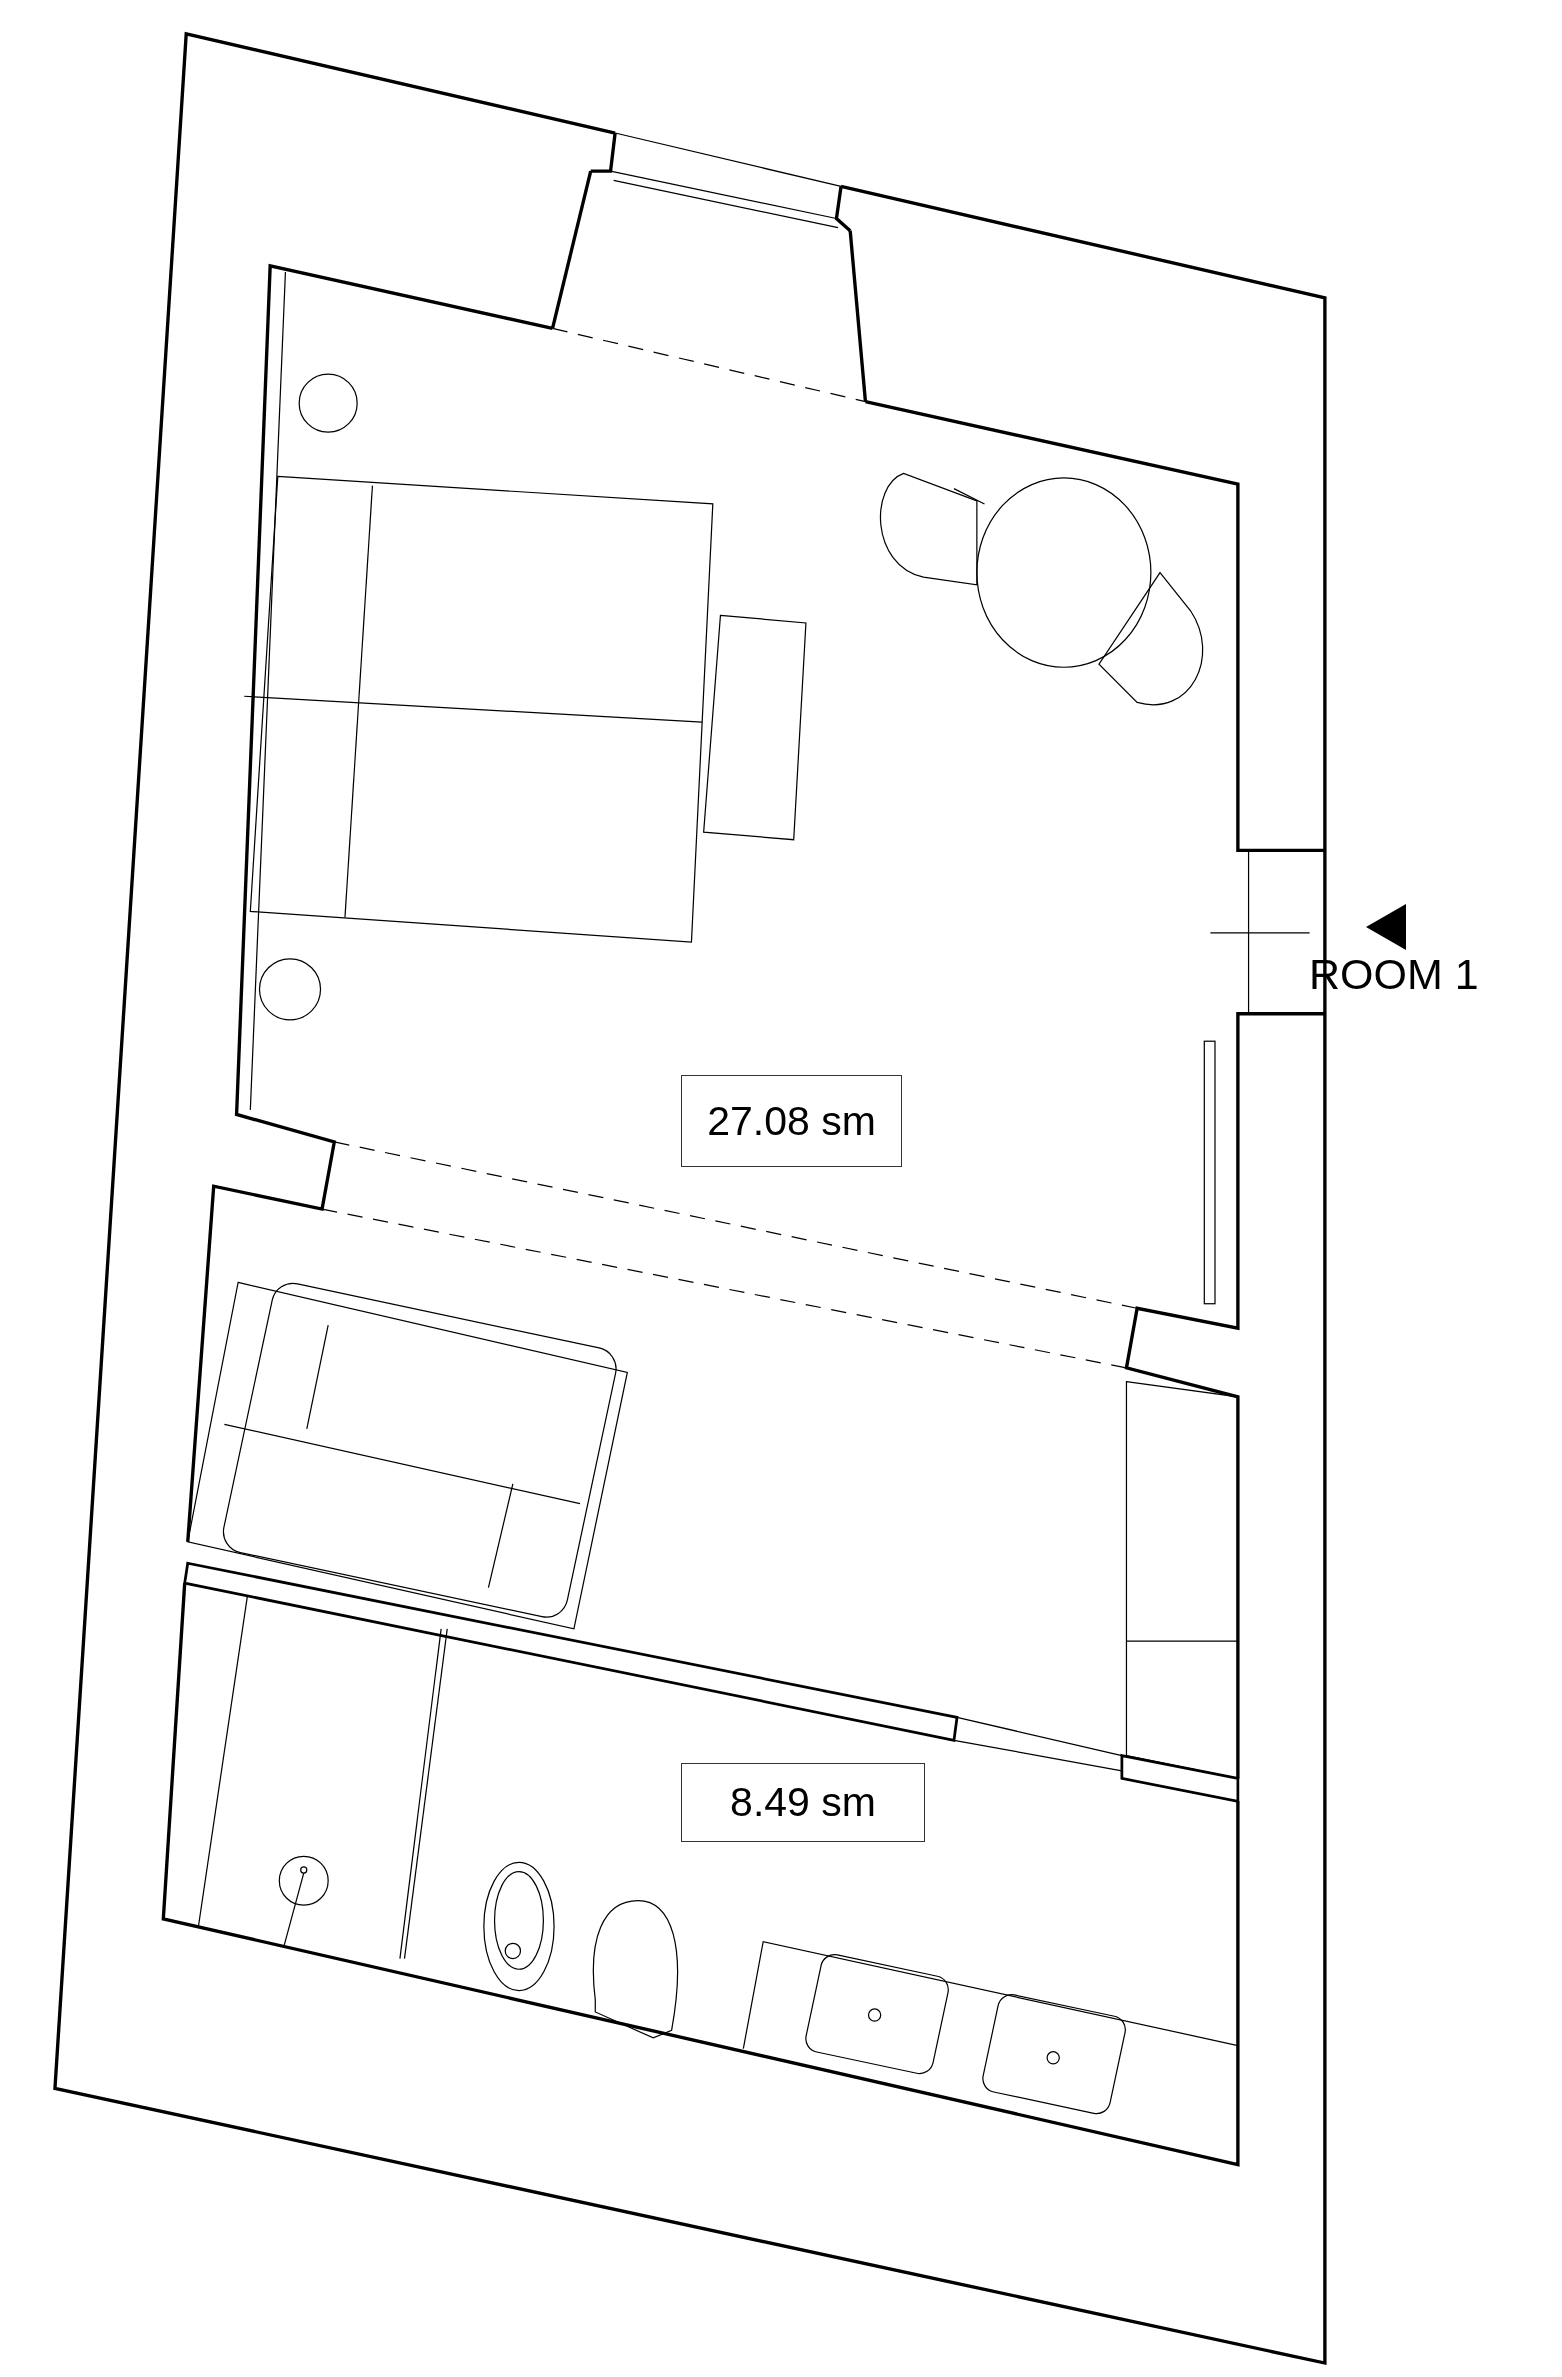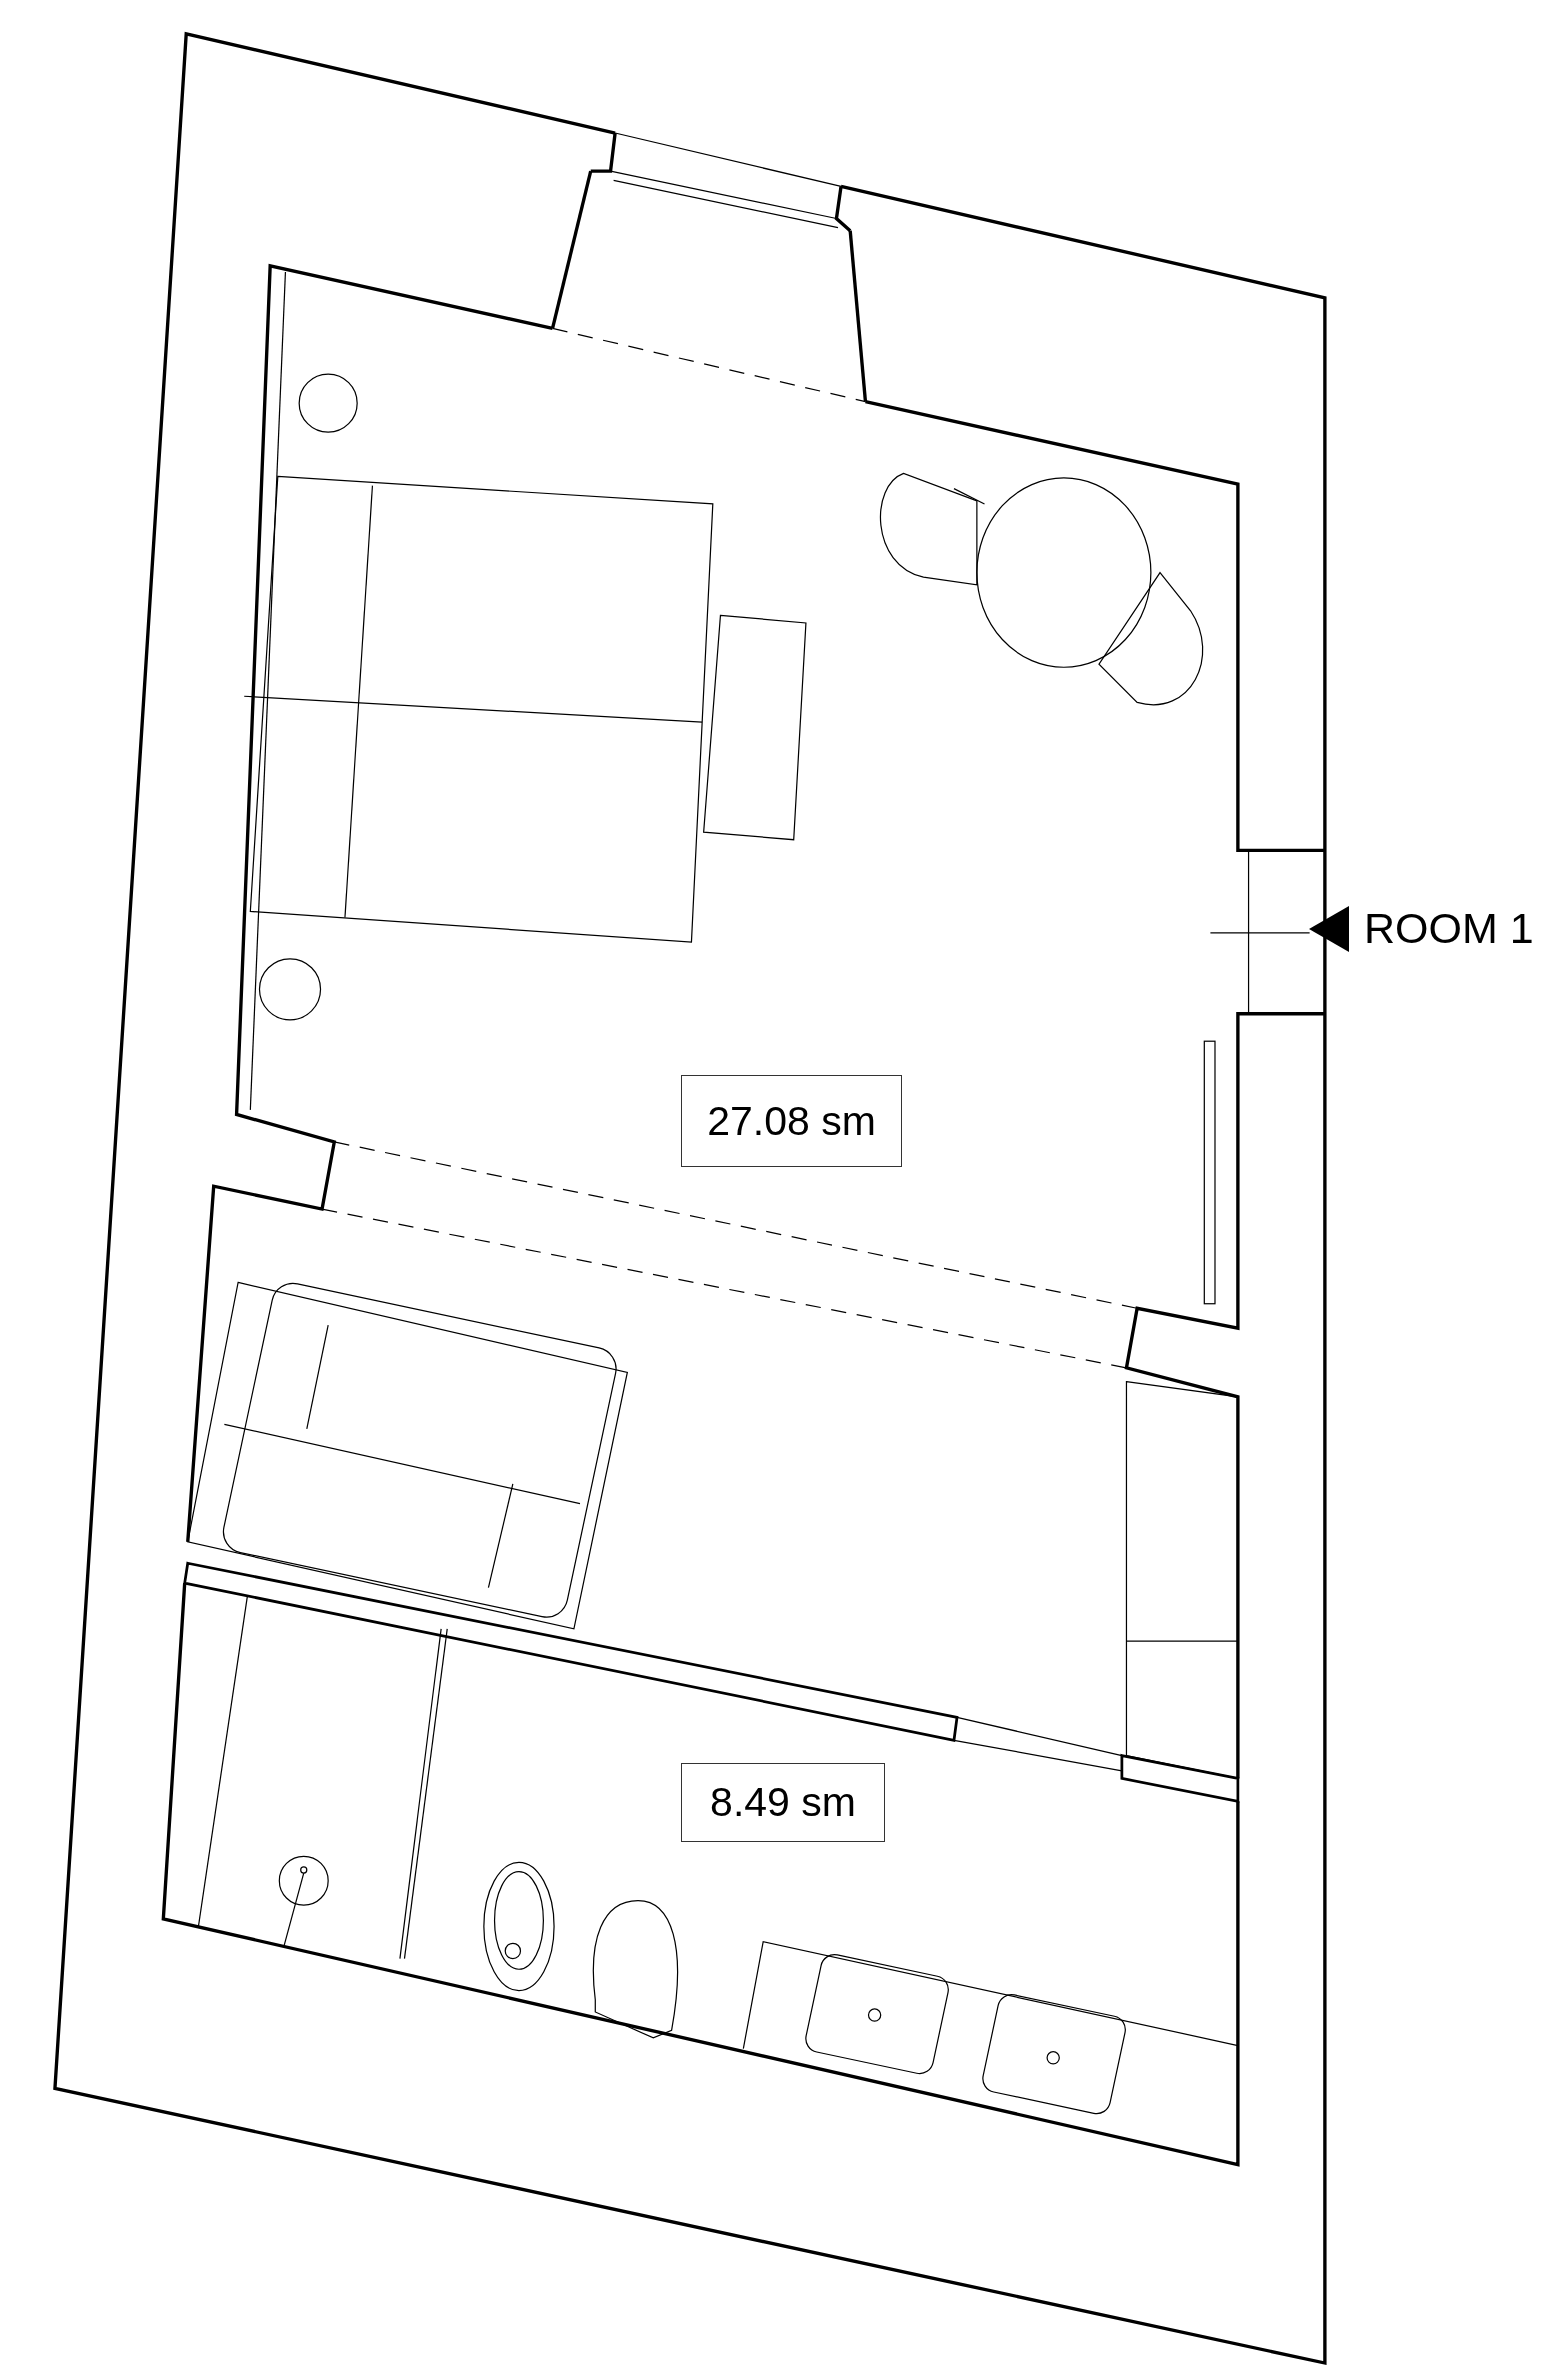--- a/index.html
+++ b/index.html
@@ -85,19 +85,19 @@
   <path class="thin" d="M390,1310 C385,1270 395,1245 418,1245 C440,1245 450,1275 440,1330 L428,1335 L390,1318 Z"></path>
 
   <polyline class="thin" points="487,1342 500,1272 811,1340"></polyline>
   <rect class="thin" x="532" y="1287" width="85" height="65" rx="9" transform="rotate(12 575 1320)"></rect>
   <circle class="thin" cx="573" cy="1320" r="4"></circle>
   <rect class="thin" x="648" y="1313" width="85" height="65" rx="9" transform="rotate(12 690 1346)"></rect>
   <circle class="thin" cx="690" cy="1348" r="4"></circle>
 </svg>
 
 <div class="label-box" style="left:681px;top:1075px;width:221px;height:92px;">27.08 sm</div>
-<div class="label-box" style="left:681px;top:1763px;width:204px;height:79px;">8.49 sm</div>
+<div class="label-box" style="left:681px;top:1763px;width:244px;height:79px;">8.49 sm</div>
 
-<div class="room-tag" style="left:1309px;top:904px;height:49px;">
+<div class="room-tag" style="left:1309px;top:904px;height:49px;flex-direction:column;">
   <span class="arrow"></span>
   <span>ROOM 1</span>
 </div>
 
 
 </body></html>

